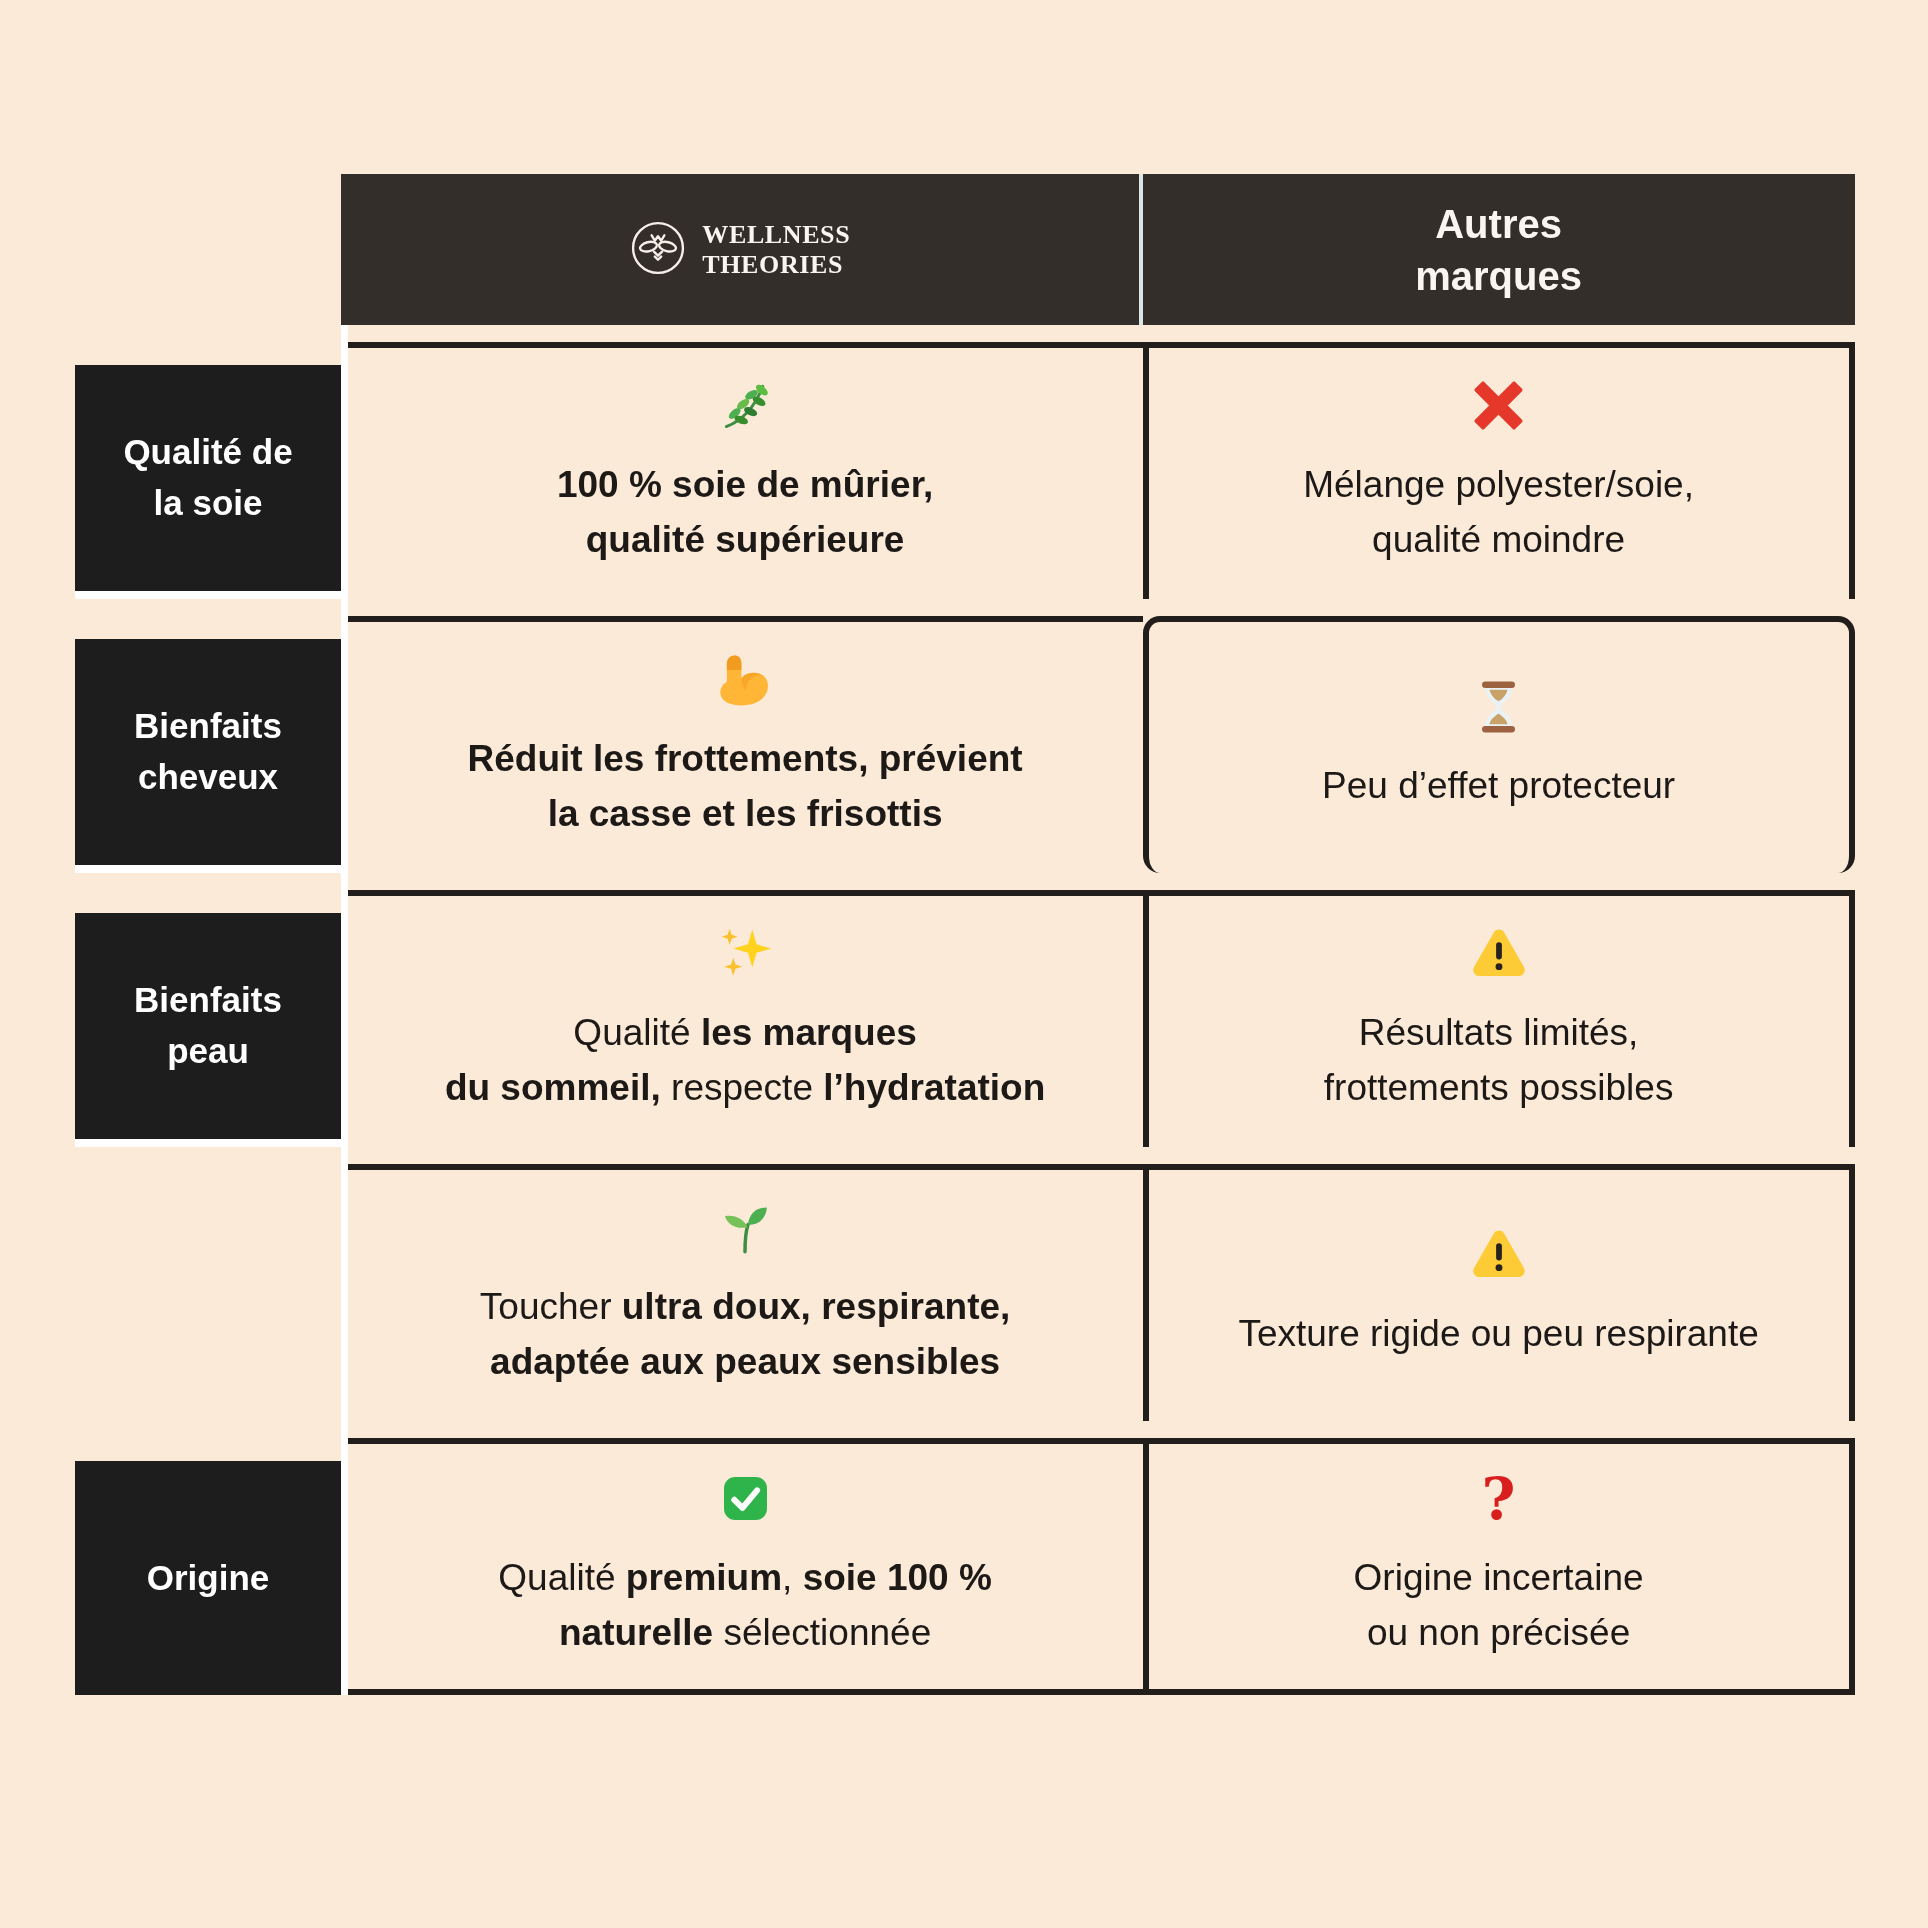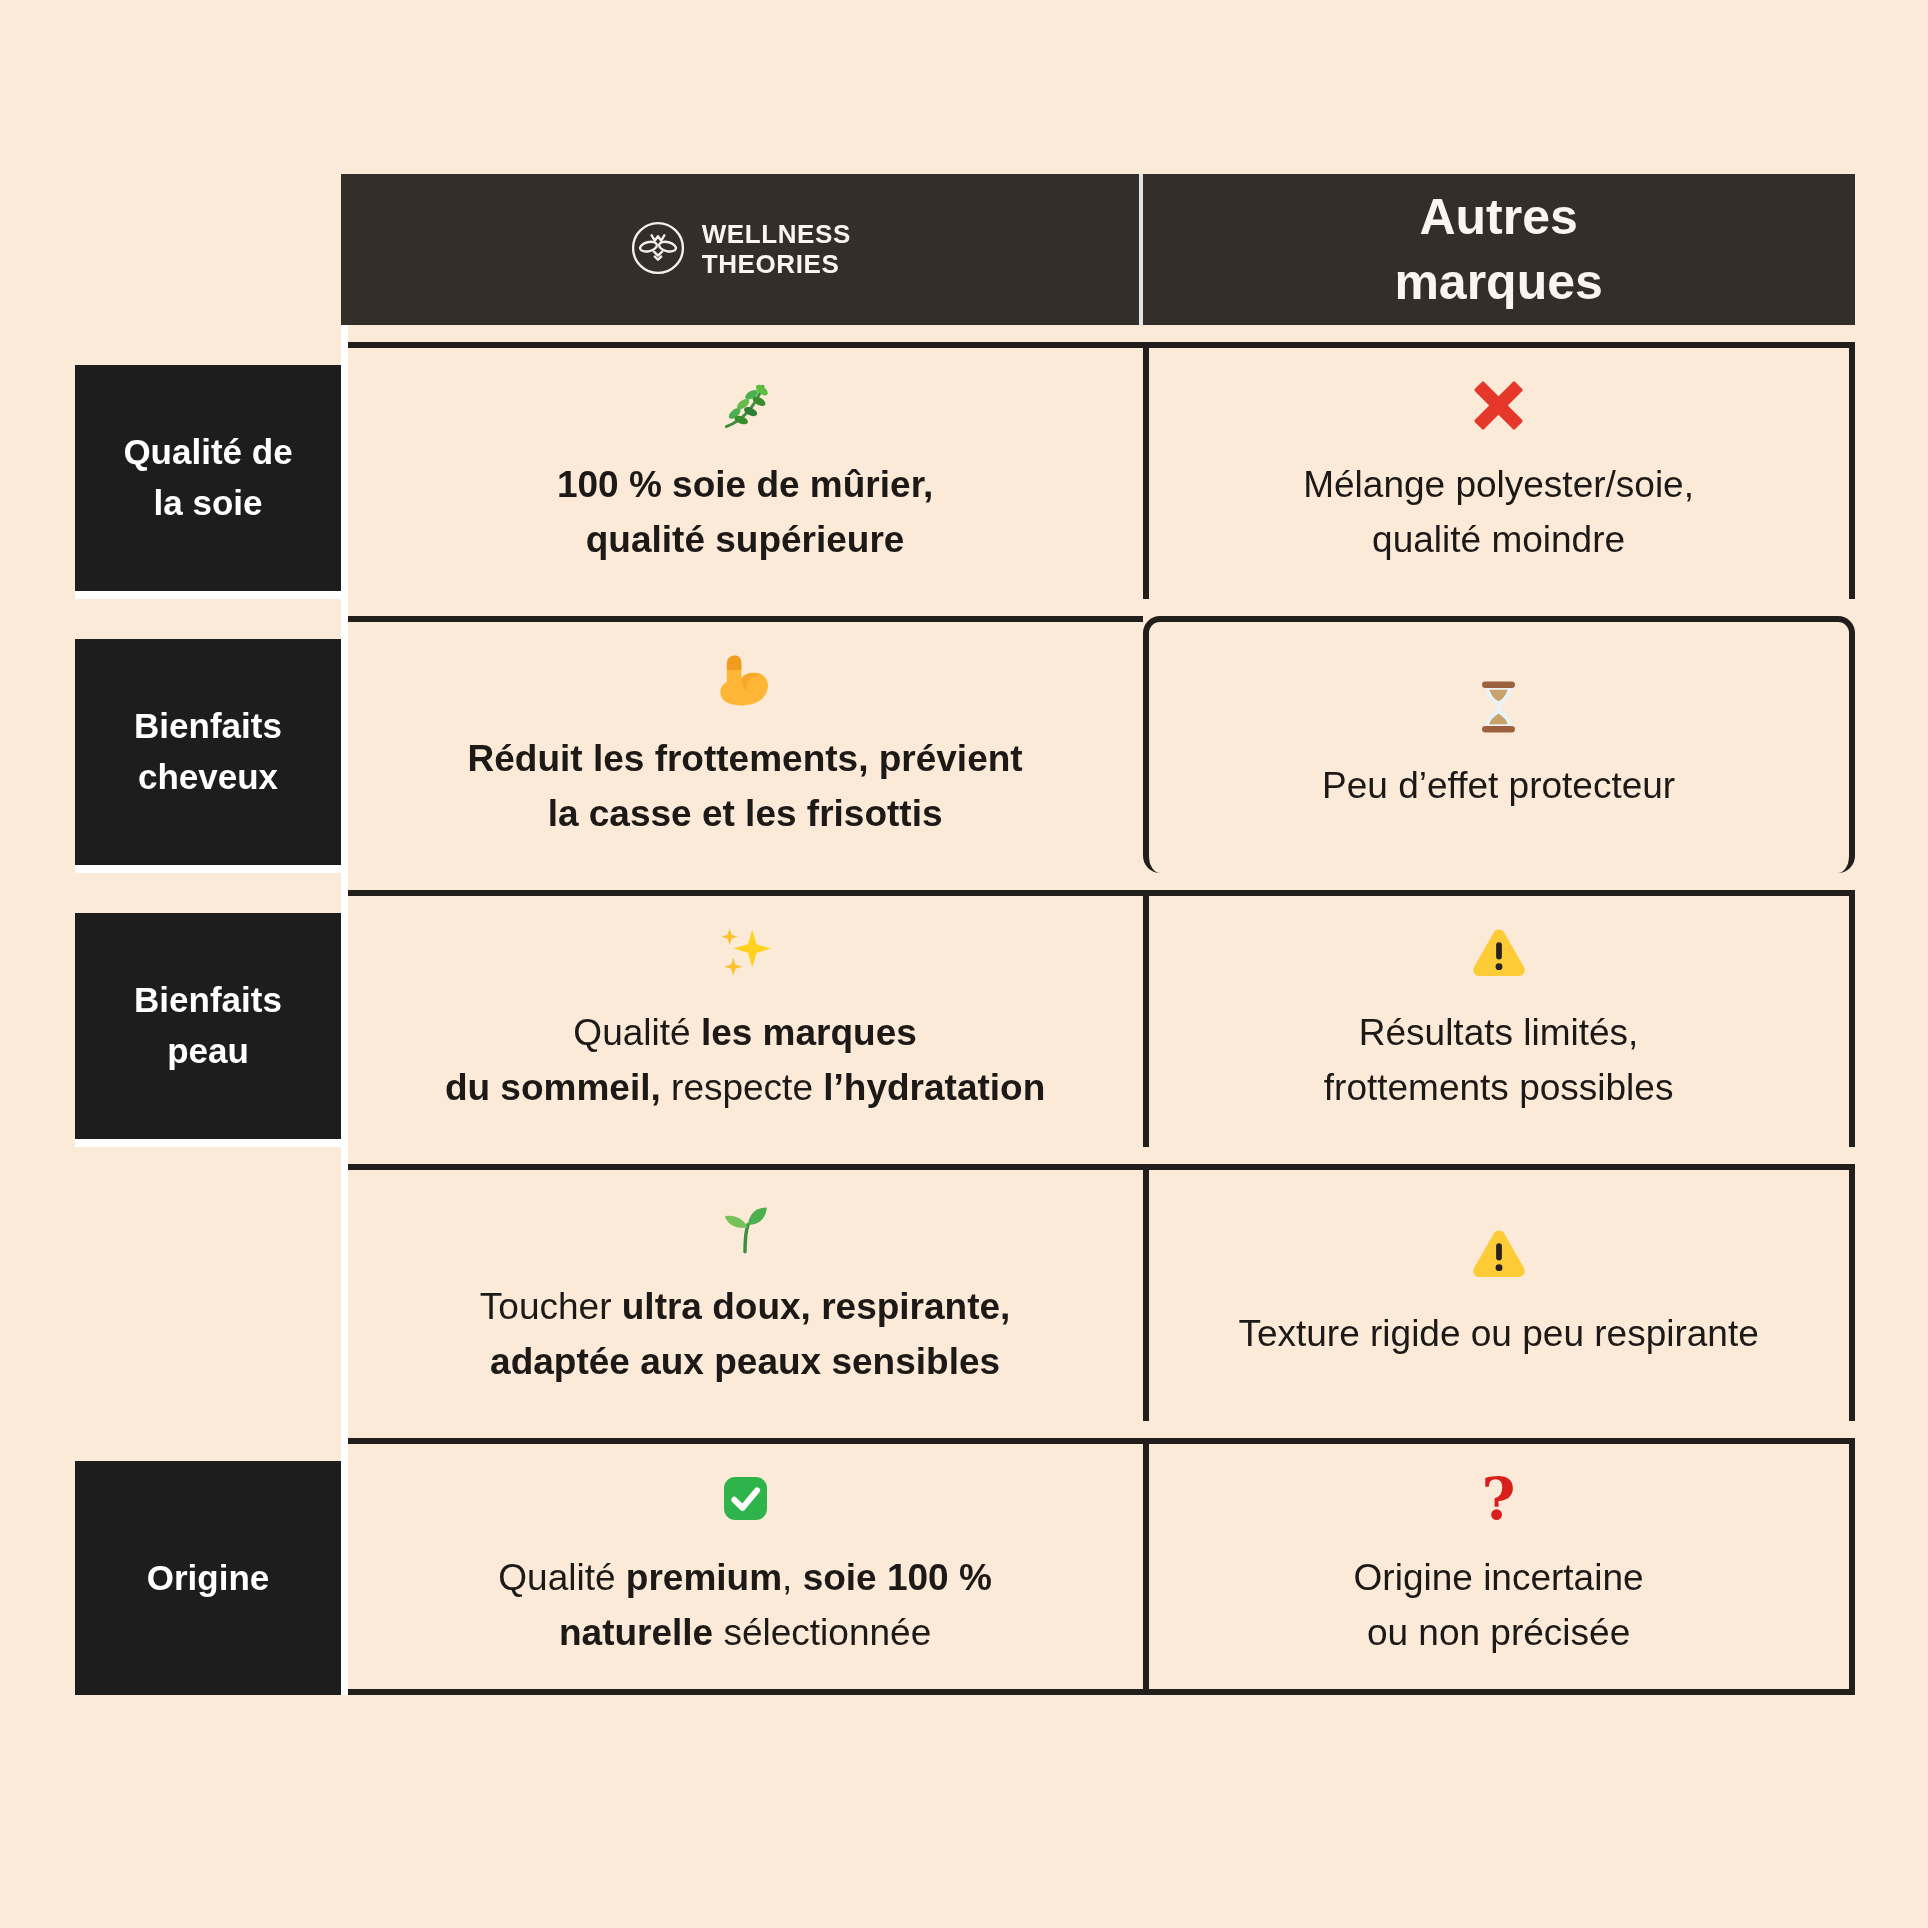--- a/index.html
+++ b/index.html
@@ -20,23 +20,23 @@
     grid-template-columns:266px 6.6px 795px 712px;
     grid-template-rows:151px repeat(5,274px);
   }
   .header-cell{
     background:var(--header-bg);color:var(--text-on-dark);
     display:flex;align-items:center;justify-content:center;
   }
   .header-brand{grid-column:2/4;grid-row:1;border-right:4.7px solid var(--divider);gap:15px;}
   .header-comp{
     grid-column:4/5;grid-row:1;
-    font-size:50px;font-weight:700;line-height:1.3;text-align:center;white-space:pre-line;
+    font-size:40px;font-weight:700;line-height:1.3;text-align:center;white-space:pre-line;
   }
-  .logo-text{font-size:26px;font-weight:700;line-height:1.12;letter-spacing:0.6px;text-align:left;}
+  .logo-text{font-size:26px;font-weight:700;line-height:1.12;letter-spacing:0.6px;text-align:left;font-family:Liberation Serif, serif;}
   .gap-strip{grid-column:2;grid-row:2/7;background:#ffffff;}
   .label-cell{
     grid-column:1;background:var(--label-bg);color:#ffffff;
     display:flex;align-items:center;justify-content:center;text-align:center;
     font-weight:700;font-size:35px;line-height:1.45;white-space:pre-line;
     border-bottom:8.5px solid #ffffff;
     margin-top:40px;
   }
   .label-cell.last{border-bottom:none;}
   .label-cell.small{font-size:28px;}

